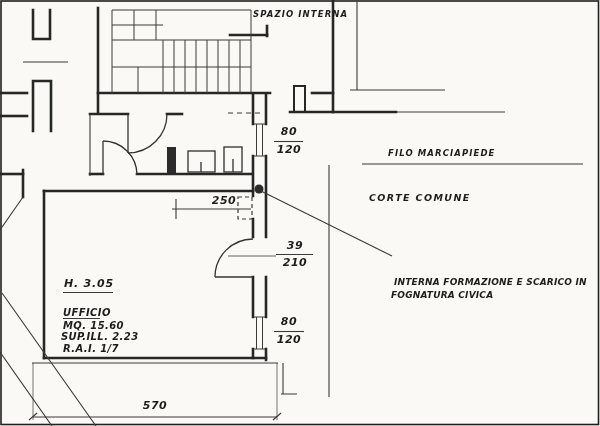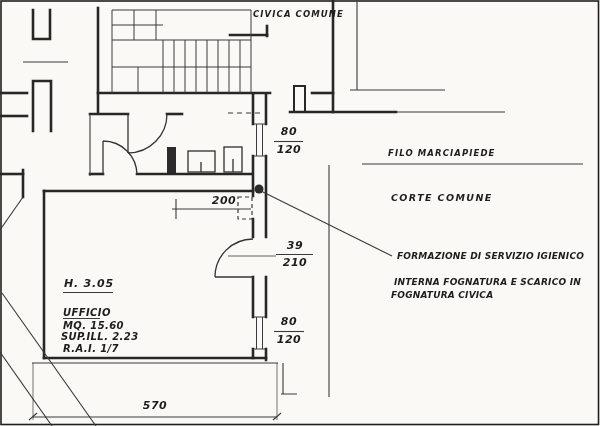--- a/index.html
+++ b/index.html
@@ -129,42 +129,41 @@
       <path d="M276,254.5 H313"></path>
       <path d="M228,256 H276" stroke-width="0.8"></path>
       <path d="M274,331.5 H304"></path>
       <path d="M63,292.5 H113"></path>
       <path d="M63,318.5 H100"></path>
     </g>
 
     <path d="M261,191 L392,256" fill="none" stroke="#3a3a3a" stroke-width="1.1"></path>
   </svg>
 
-  <div class="hand lbl-sm" style="left:253px;top:10px;">CIVICA COMUNE</div>
+  <div class="hand lbl-sm" style="left:253px;top:10px;">SPAZIO INTERNA</div>
 
   <div class="hand lbl-sm" style="left:388px;top:149px;">FILO MARCIAPIEDE</div>
 
-  <div class="hand lbl" style="left:391px;top:193px;">CORTE COMUNE</div>
+  <div class="hand lbl" style="left:369px;top:193px;">CORTE COMUNE</div>
 
   <div class="hand dim" style="left:274px;top:126px;width:30px;">80</div>
   <div class="hand dim" style="left:271px;top:144px;width:36px;">120</div>
 
   <div class="hand dim" style="left:277px;top:240px;width:36px;">39</div>
   <div class="hand dim" style="left:277px;top:257px;width:36px;font-style:italic;">210</div>
 
   <div class="hand dim" style="left:273px;top:316px;width:32px;">80</div>
   <div class="hand dim" style="left:271px;top:334px;width:36px;">120</div>
 
-  <div class="hand dim" style="left:202px;top:195px;width:44px;">200</div>
+  <div class="hand dim" style="left:202px;top:195px;width:44px;">250</div>
 
   <div class="hand dim" style="left:133px;top:400px;width:44px;">570</div>
 
   <div class="hand roomh" style="left:64px;top:278px;">H. 3.05</div>
   <div class="hand roominfo" style="left:63px;top:308px;">UFFICIO</div>
   <div class="hand roominfo" style="left:63px;top:320.5px;">MQ. 15.60</div>
   <div class="hand roominfo" style="left:61px;top:332px;">SUP.ILL. 2.23</div>
   <div class="hand roominfo" style="left:63px;top:344px;">R.A.I. 1/7</div>
 
-  <div class="hand note" style="left:397px;top:252px;">FORMAZIONE DI SERVIZIO IGIENICO</div>
-  <div class="hand note" style="left:394px;top:278px;">INTERNA FOGNATURA E SCARICO IN</div>
+  <div class="hand note" style="left:394px;top:278px;">INTERNA FORMAZIONE E SCARICO IN</div>
   <div class="hand note" style="left:391px;top:291px;">FOGNATURA CIVICA</div>
 
 </div>
 
 </body></html>

